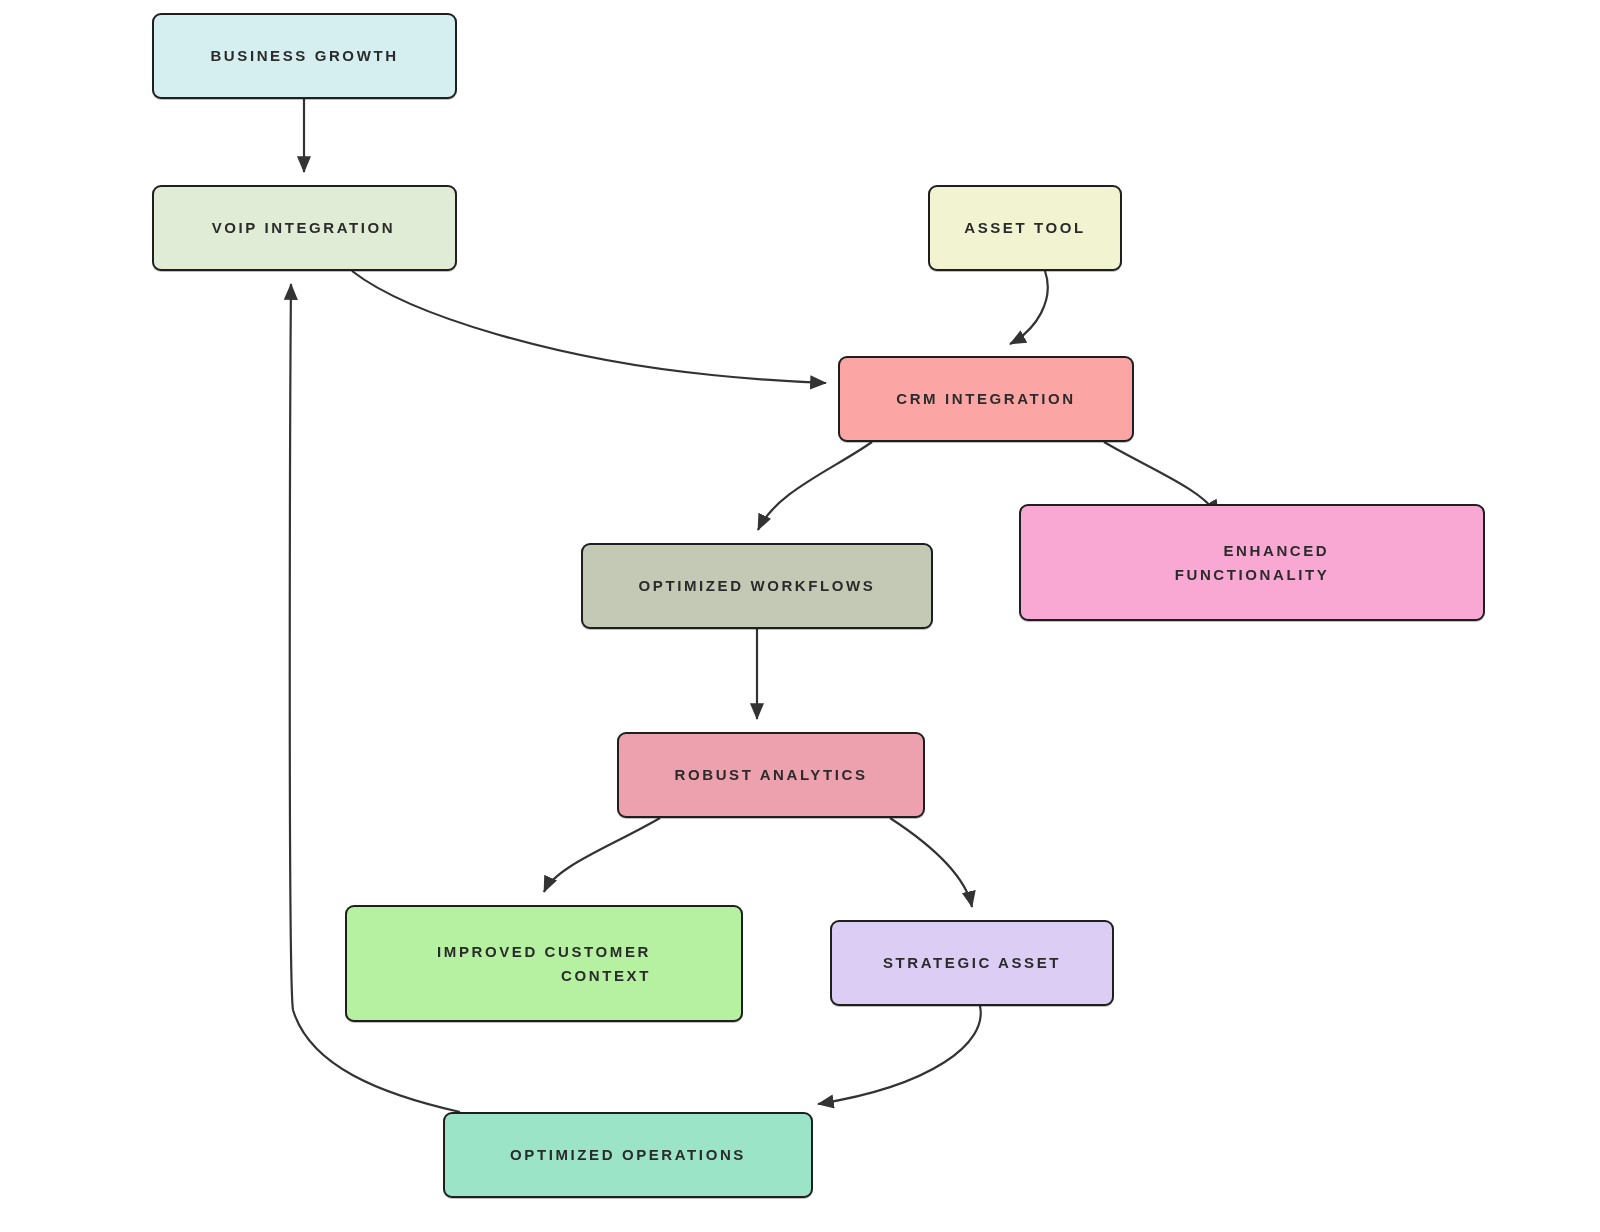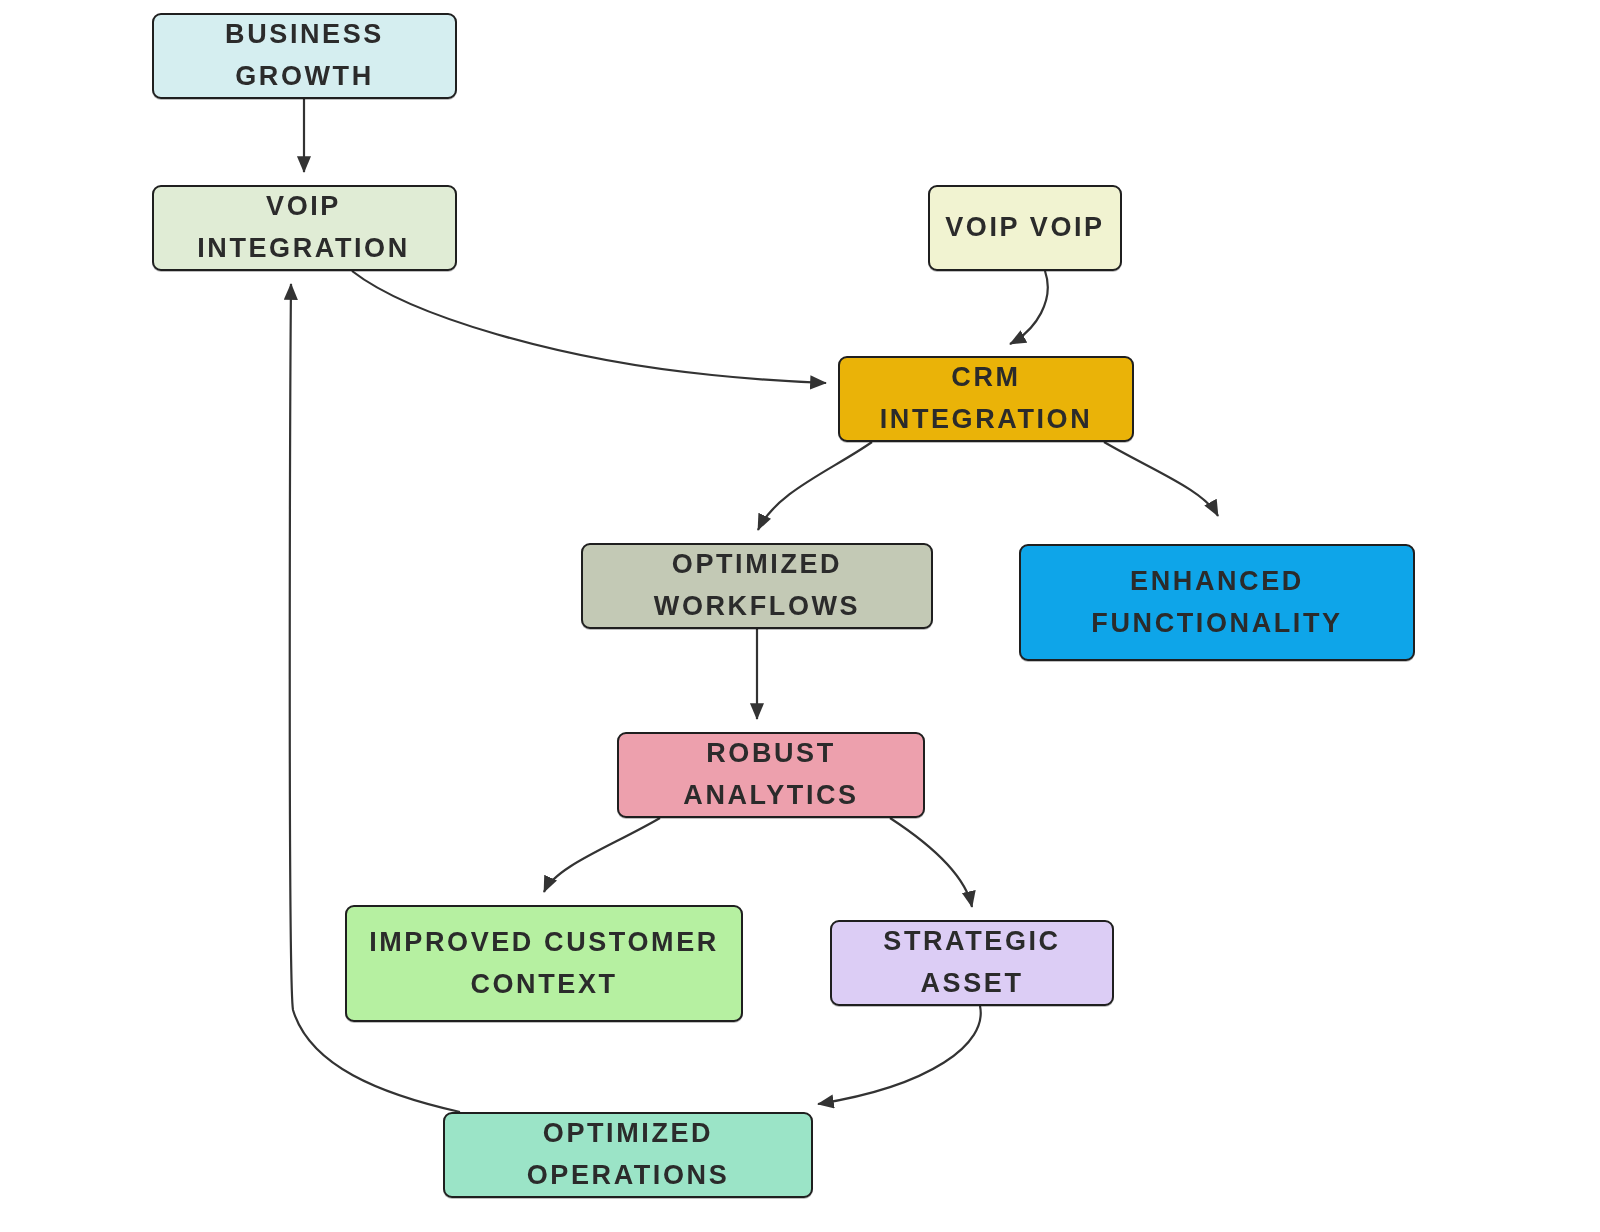--- a/index.html
+++ b/index.html
@@ -29,23 +29,23 @@
     stroke-width: 2.2;
   }
   .node {
     position: absolute;
     box-sizing: border-box;
     border: 2.2px solid #1f1f1f;
     border-radius: 9px;
     display: flex;
     align-items: center;
     justify-content: center;
-    text-align: center;
+    text-align: right;
     color: #2b2b2b;
-    font-size: 27px;
+    font-size: 15px;
     font-weight: 600;
     letter-spacing: 2.6px;
     line-height: 1.55;
     padding: 4px 10px;
     box-shadow: 0 1px 0 rgba(0,0,0,0.25);
   }
   .node-label {
     display: block;
     white-space: pre-line;
   }
@@ -77,32 +77,32 @@
 
   <div class="node" style="left: 152px; top: 13px; width: 305px; height: 86px; background: rgb(213, 238, 240); border-color: rgb(31, 31, 31); color: rgb(43, 43, 43);">
     <span class="node-label">BUSINESS GROWTH</span>
   </div>
 
   <div class="node" style="left: 152px; top: 185px; width: 305px; height: 86px; background: rgb(224, 236, 213); border-color: rgb(31, 31, 31); color: rgb(43, 43, 43); padding-left: 8px;">
     <span class="node-label">VOIP INTEGRATION</span>
   </div>
 
   <div class="node" style="left: 928px; top: 185px; width: 194px; height: 86px; background: rgb(241, 243, 209); border-color: rgb(31, 31, 31); color: rgb(43, 43, 43);">
-    <span class="node-label">VOIP VOIP</span>
+    <span class="node-label">ASSET TOOL</span>
   </div>
 
-  <div class="node" style="left: 838px; top: 356px; width: 296px; height: 86px; background: #eab308; border-color: rgb(31, 31, 31); color: rgb(43, 43, 43);">
+  <div class="node" style="left: 838px; top: 356px; width: 296px; height: 86px; background: #fca5a5; border-color: rgb(31, 31, 31); color: rgb(43, 43, 43);">
     <span class="node-label">CRM INTEGRATION</span>
   </div>
 
   <div class="node" style="left: 581px; top: 543px; width: 352px; height: 86px; background: rgb(195, 201, 181); border-color: rgb(31, 31, 31); color: rgb(43, 43, 43);">
     <span class="node-label">OPTIMIZED WORKFLOWS</span>
   </div>
 
-  <div class="node" style="left: 1019px; top: 544px; width: 396px; height: 117px; background: #0ea5e9; border-color: rgb(31, 31, 31); color: rgb(43, 43, 43);">
+  <div class="node" style="left: 1019px; top: 504px; width: 466px; height: 117px; background: #f9a8d4; border-color: rgb(31, 31, 31); color: rgb(43, 43, 43);">
     <span class="node-label">ENHANCED
 FUNCTIONALITY</span>
   </div>
 
   <div class="node" style="left: 603px; top: 732px; width: 308px; height: 86px; background: rgb(237, 160, 173); border-color: rgb(31, 31, 31); color: rgb(43, 43, 43); margin-left: 14px;">
     <span class="node-label">ROBUST ANALYTICS</span>
   </div>
 
   <div class="node" style="left: 345px; top: 905px; width: 398px; height: 117px; background: rgb(182, 240, 161); border-color: rgb(31, 31, 31); color: rgb(43, 43, 43);">
     <span class="node-label">IMPROVED CUSTOMER

